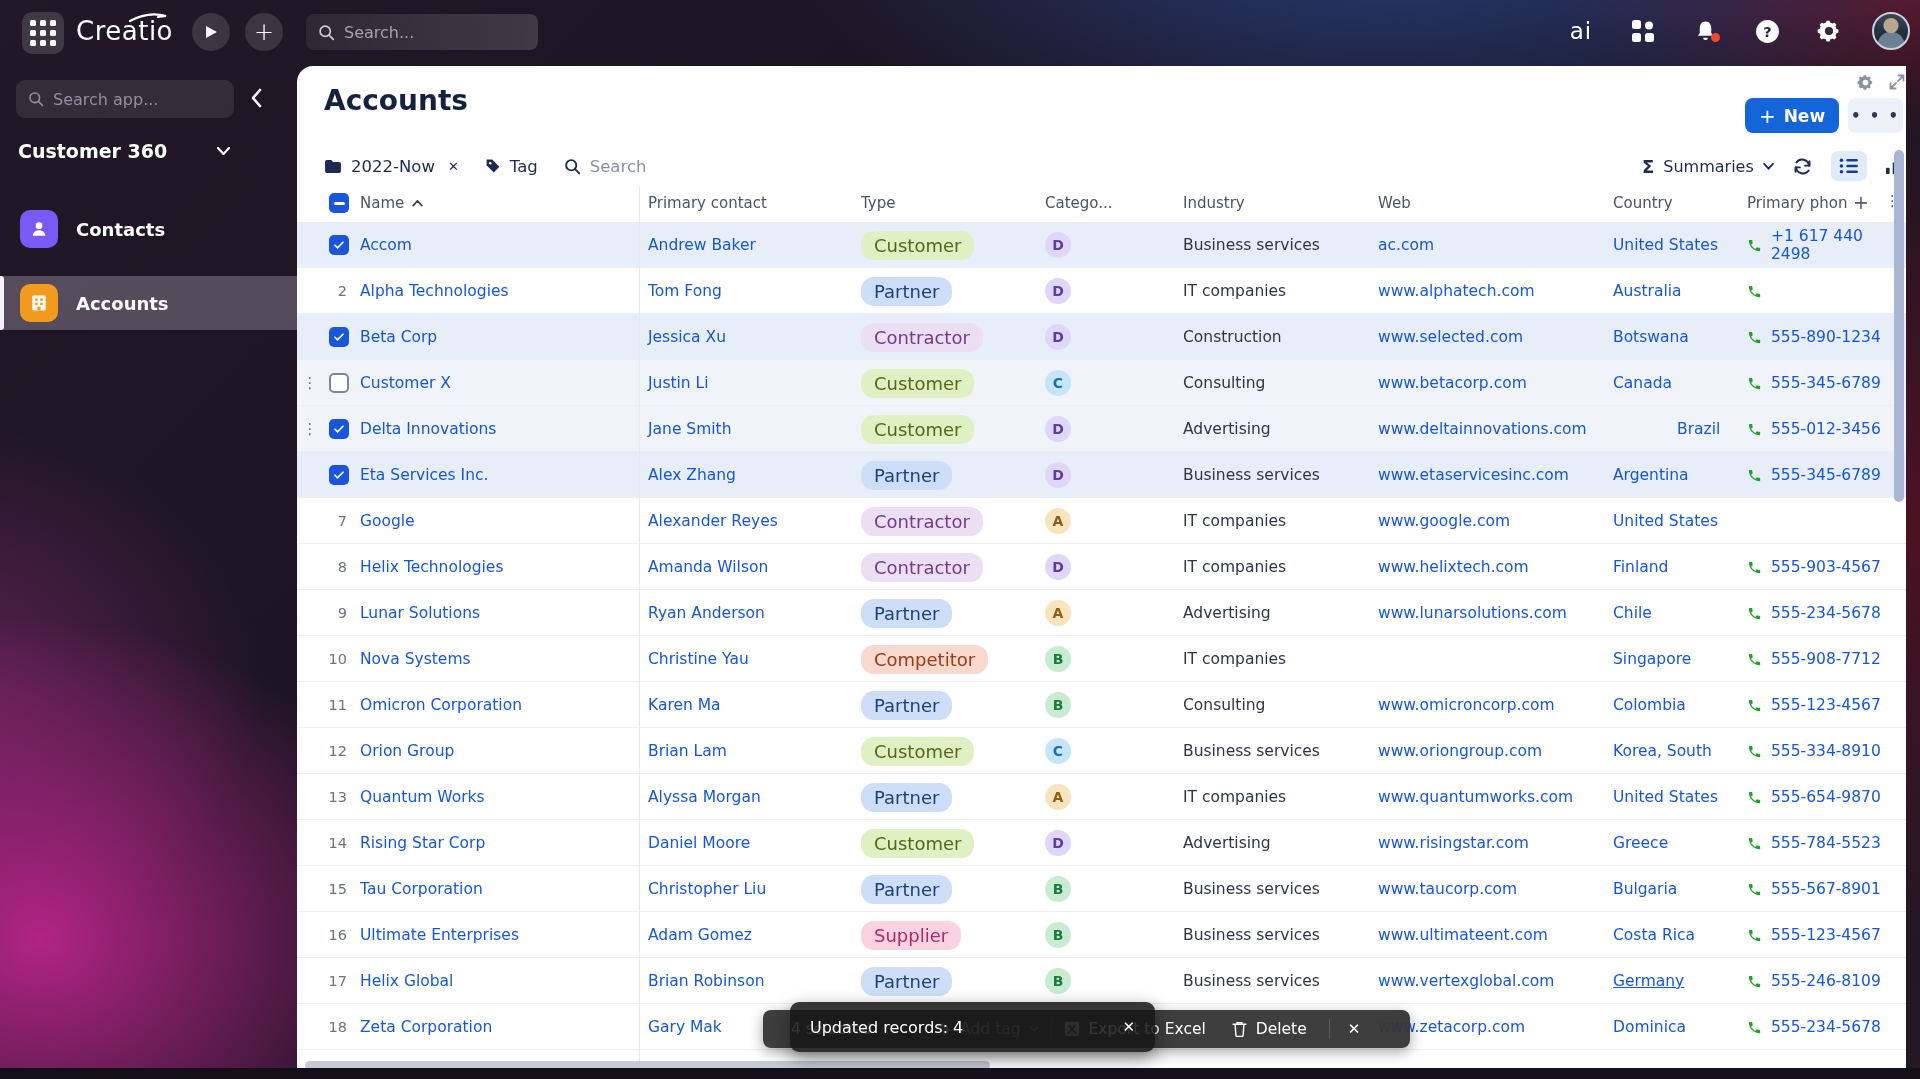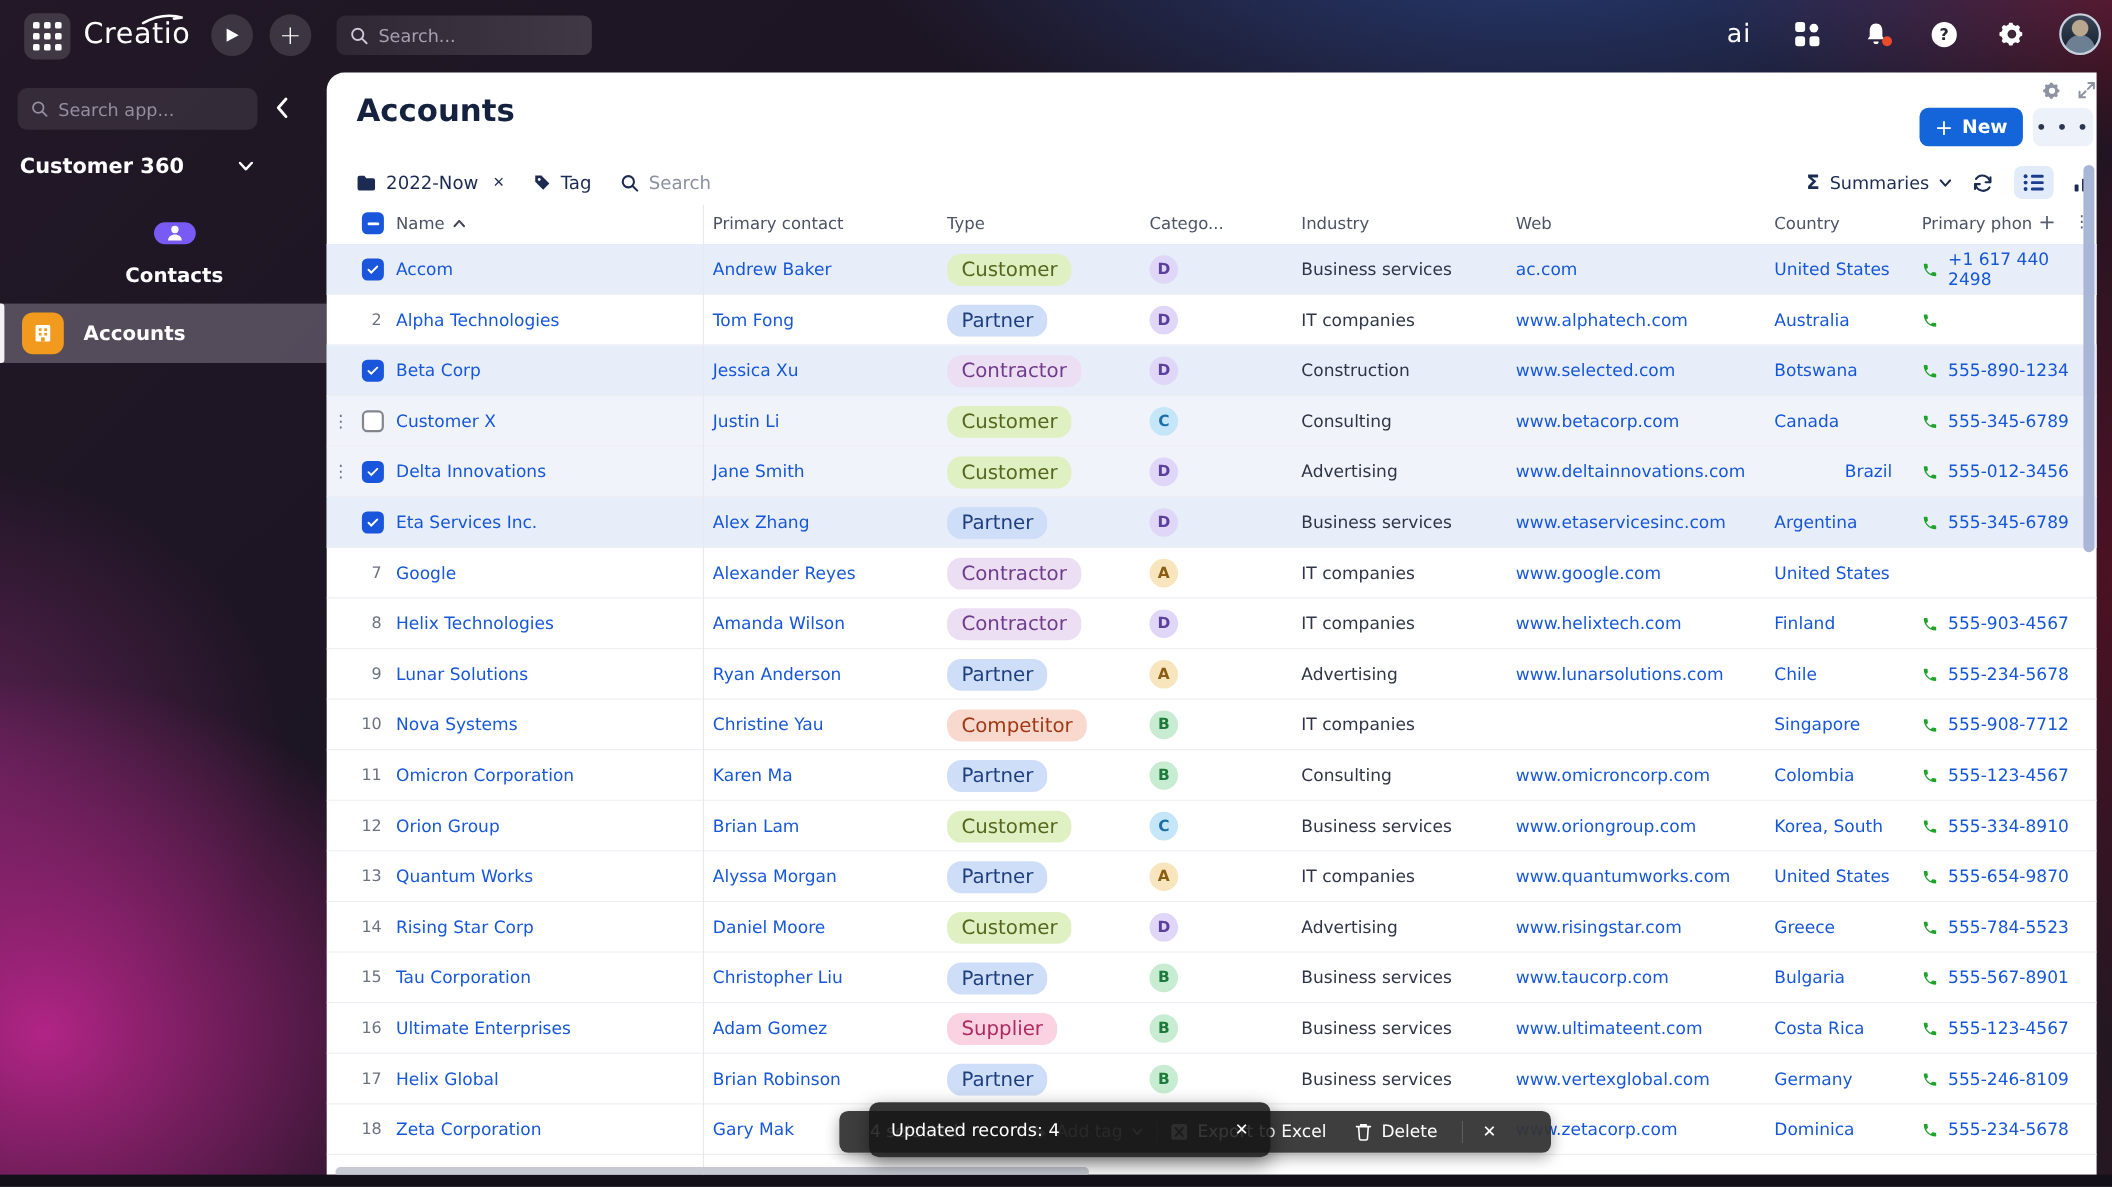--- a/index.html
+++ b/index.html
@@ -162,21 +162,21 @@
       </svg>
     </div>
   <div class="abs sb-workspace">
     <span>Customer 360</span>
     <span>
         <svg width="13" height="8" viewBox="0 0 13 8">
           <path d="M1 1 L6.5 7 L12 1" stroke="#fff" stroke-width="2.2" fill="none" stroke-linecap="round"></path>
         </svg>
       </span>
   </div>
-  <div class="abs sb-item" style="top:202px;flex-direction:column;">
+  <div class="abs sb-item" style="top:202px;">
     <span class="tile" style="background:#7a5af5;">
       <svg width="20" height="20" viewBox="0 0 24 24">
           <circle cx="12" cy="8" r="4" fill="#fff"></circle>
           <path d="M4.5 20 c0-4 3.5-6.5 7.5-6.5 s7.5 2.5 7.5 6.5 z" fill="#fff"></path>
         </svg>
     </span>
     <span>Contacts</span>
   </div>
   <div class="abs sb-item active" style="top:276px;">
     <span class="tile" style="background:#f29a1d;">
@@ -651,21 +651,21 @@
           <div class="cell link" style="left: 63px;">Helix Global</div>
           <div class="cell link" style="left: 351px;">Brian Robinson</div>
           <div class="cell" style="left: 564px;">
             <span class="badge" style="background:#cfdef8;color:#1e3f7d;">Partner</span>
           </div>
           <div class="cell" style="left: 748px;">
             <span class="cat" style="background:#c8ecd2;color:#1d7a3c;">B</span>
           </div>
           <div class="cell" style="left: 886px;">Business services</div>
           <div class="cell link" style="left: 1081px;">www.vertexglobal.com</div>
-          <div class="cell link" style="left: 1316px;">Germany</div>
+          <div class="cell link" style="left: 1316px; text-decoration: underline;">Germany</div>
           <div class="cell" style="left: 1450px;">
             <svg width="15" height="15" viewBox="0 0 24 24" fill="#1fa32b">
               <path d="M6.6 10.8c1.4 2.8 3.8 5.1 6.6 6.6l2.2-2.2c.3-.3.7-.4 1-.2 1.2.4 2.4.6 3.7.6.6 0 1 .4 1 1V20c0 .6-.4 1-1 1C10.8 21 3 13.2 3 3.9 3 3.4 3.4 3 4 3h3.5c.6 0 1 .4 1 1 0 1.3.2 2.5.6 3.7.1.3 0 .7-.2 1l-2.3 2.1z"></path>
             </svg>
           </div>
           <div class="cell link" style="left: 1474px;">555-246-8109</div>
         </div>
         <div class="row" style="top: 782px;">
           <div class="cell num" style="left: 20px;">18</div>
           <div class="cell link" style="left: 63px;">Zeta Corporation</div>

